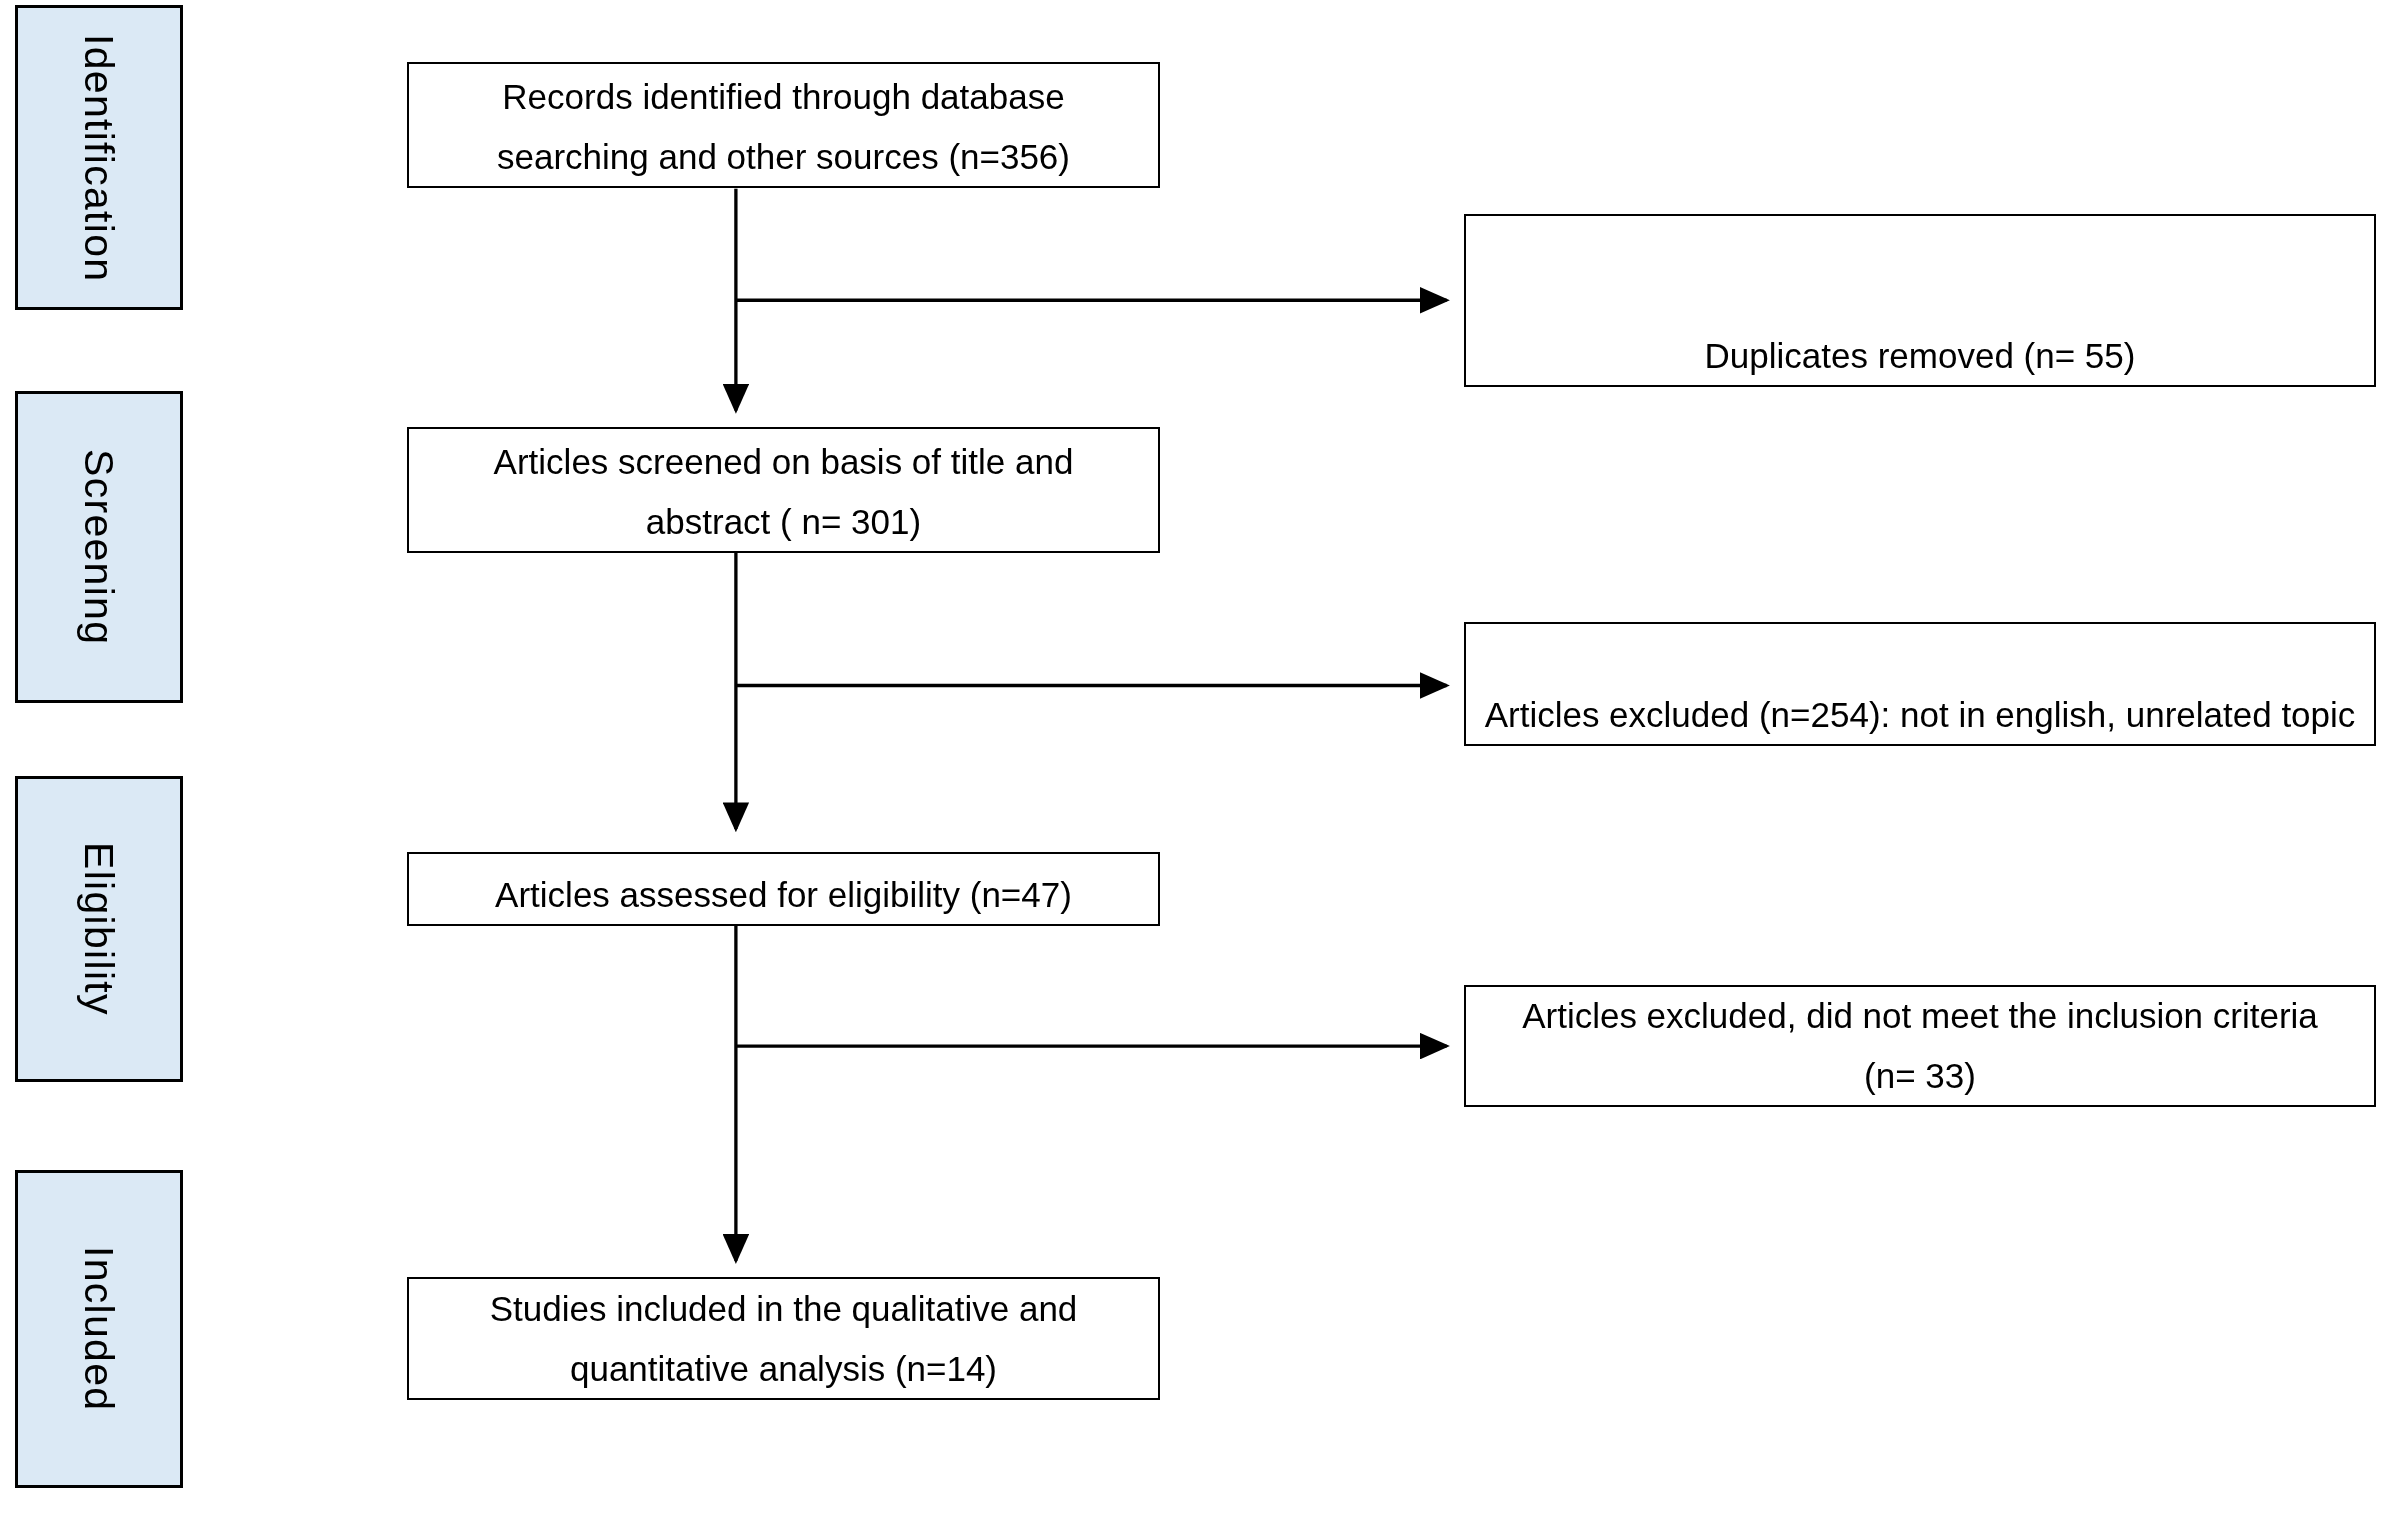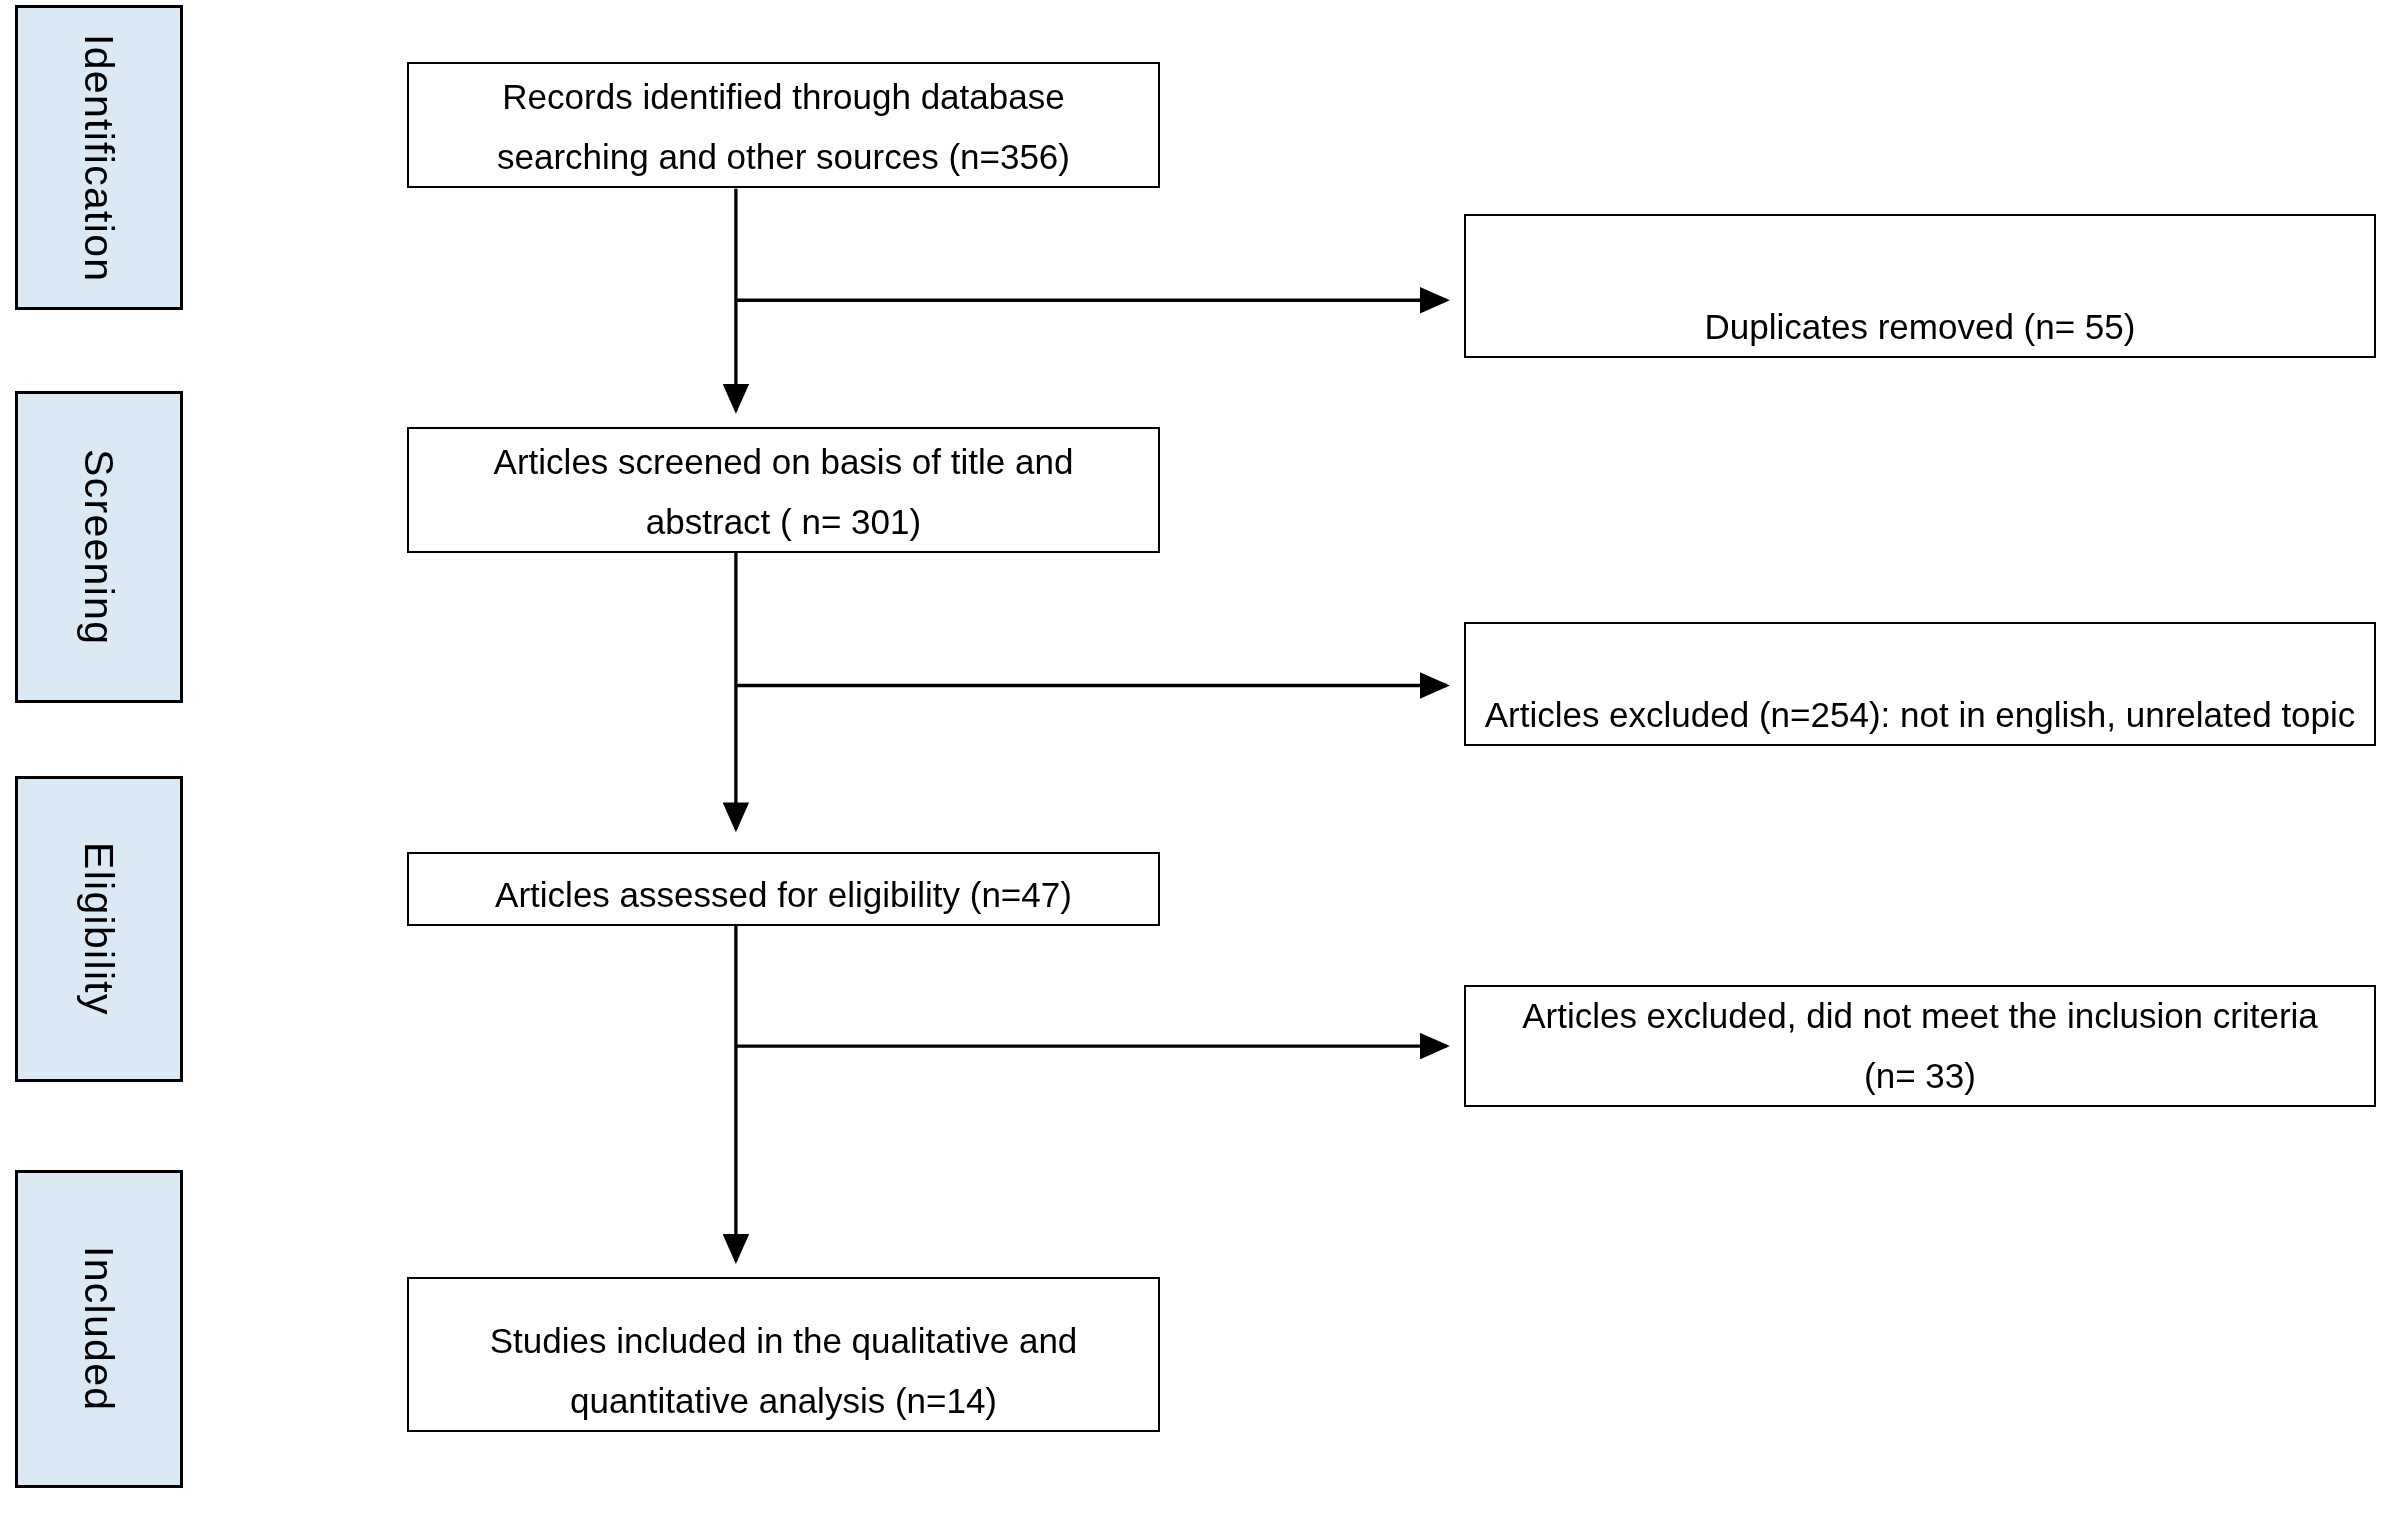--- a/index.html
+++ b/index.html
@@ -52,25 +52,25 @@
   #stage-screening{top:391px;height:312px;}
   #stage-eligibility{top:776px;height:306px;}
   #stage-included{top:1170px;height:318px;}
   
   .flowbox{left:407px;width:753px;}
   #box-identified{top:62px;height:126px;}
   #box-identified .txt{max-width:664px;}
   #box-screened{top:427px;height:126px;}
   #box-screened .txt{max-width:704px;}
   #box-eligibility{top:852px;height:74px;}
-  #box-included{top:1277px;height:155px;}
+  #box-included{top:1277px;height:123px;}
   #box-included .txt{max-width:638px;}
   
   .sidebox{left:1464px;width:912px;}
-  #box-duplicates{top:214px;height:144px;}
+  #box-duplicates{top:214px;height:173px;}
   #box-excluded-screening{top:622px;height:124px;}
   #box-excluded-screening .txt{max-width:897px;}
   #box-excluded-eligibility{top:985px;height:122px;}
   #box-excluded-eligibility .txt{max-width:817px;}
   svg.connectors{
     position:absolute;
     left:0;top:0;
     width:2389px;height:1539px;
     pointer-events:none;
   }

